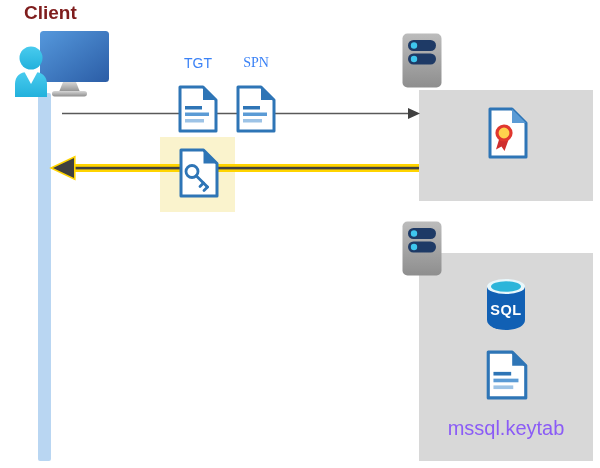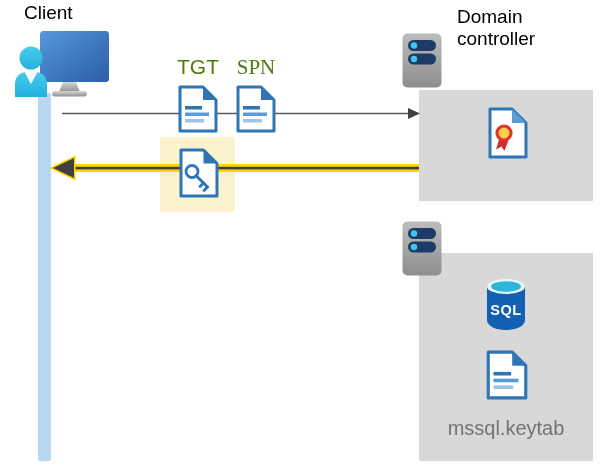--- a/index.html
+++ b/index.html
@@ -1,21 +1,21 @@
 <!DOCTYPE html>
 <html><head>
 <meta charset="utf-8">
 <style>
   html,body{margin:0;padding:0;background:#fff;}
   .canvas{position:relative;width:600px;height:468px;background:#ffffff;
           font-family:"Liberation Sans",sans-serif;overflow:hidden;}
   .abs{position:absolute;}
-  .title{font-weight:normal;font-size:19px;color:#000000;line-height:22px;}
-  .small-label{font-size:21px;color:#4d7c0f;text-align:center;}
-  .file-label{font-size:20px;color:#737373;text-align:center;}
+  .title{font-weight:bold;font-size:19px;color:#7f1d1d;line-height:22px;}
+  .small-label{font-size:14px;color:#3b82f6;text-align:center;}
+  .file-label{font-size:20px;color:#8b5cf6;text-align:center;}
   .gray-box{background:#d8d8d8;}
   .lifeline{background:#b9d6f2;border-radius:2px;}
   .yellow-box{background:#faf3cd;}
   .z1{z-index:1}.z2{z-index:2}.z3{z-index:3}
   svg{display:block;}
 </style>
 </head>
 <body>
 
 <div class="canvas">
@@ -108,21 +108,20 @@
           <stop offset="1" stop-color="#8e8e8e"></stop>
       </linearGradient>
     </defs>
     <rect x="0.5" y="0.5" width="39" height="54" rx="5" fill="url(#gSrv)"></rect>
     <rect x="6" y="7" width="28" height="11" rx="5.5" fill="#1e3a66"></rect>
     <circle cx="12" cy="12.5" r="3.2" fill="#3fc6ee"></circle>
     <rect x="6" y="20.5" width="28" height="11" rx="5.5" fill="#1e3a66"></rect>
     <circle cx="12" cy="26" r="3.2" fill="#3fc6ee"></circle>
   </svg>
 
-  <div class="abs title" style="left:457px;top:6px;width:120px;">Domain controller</div>
 
   <svg class="abs" style="left:487px;top:107px;" width="42" height="52" viewBox="0 0 42 52">
     <path d="M3,2 H25 L39,16 V50 H3 Z" fill="#ffffff" stroke="#2e75b6" stroke-width="3" stroke-linejoin="round"></path>
     <path d="M25,2 V16 H39 Z" fill="#5b9bd5"></path>
     <polygon points="12.5,31 9,42.5 14.5,39.5 17.5,44 22,31.5" fill="#cf2e2e"></polygon>
     <circle cx="17" cy="26" r="7" fill="#ffd24d" stroke="#e0372e" stroke-width="3.2"></circle>
   </svg>
 
   <svg class="abs z3" style="left:402px;top:221px;" width="40" height="55" viewBox="0 0 40 55">
     <rect x="0.5" y="0.5" width="39" height="54" rx="5" fill="url(#gSrv)"></rect>

